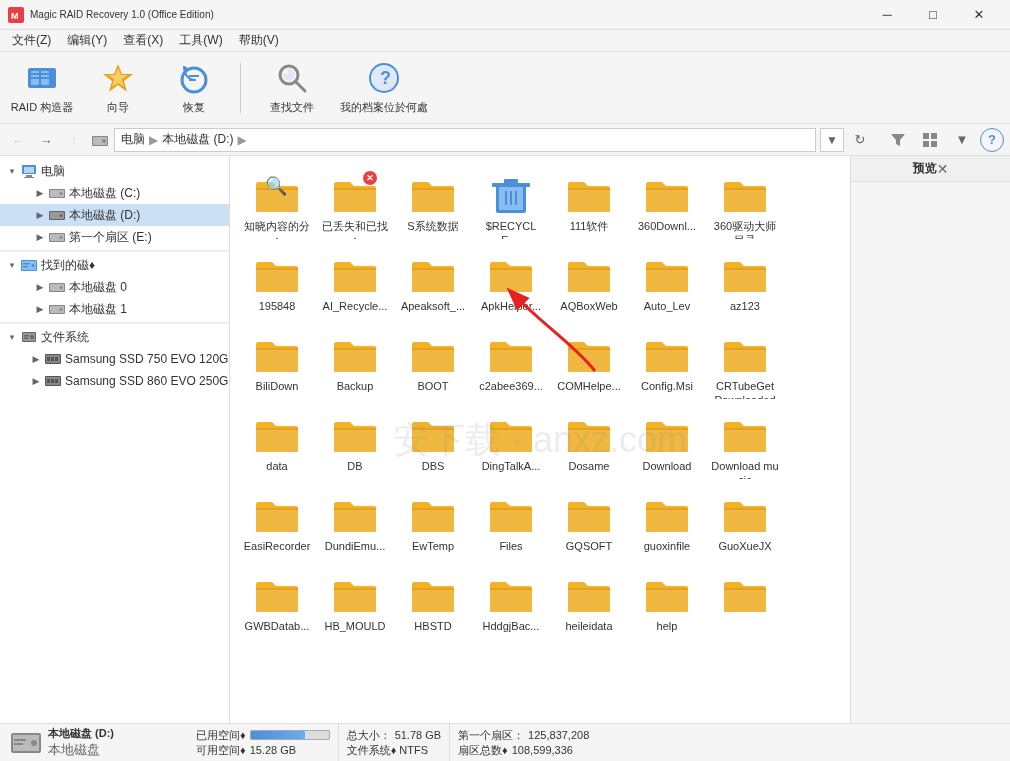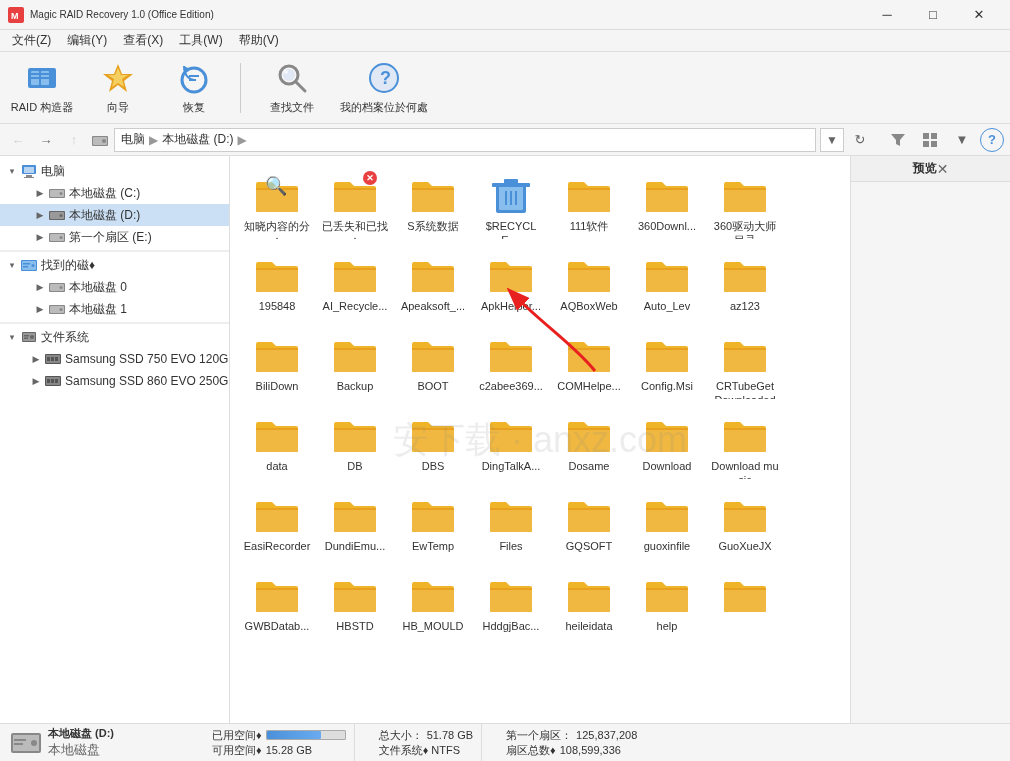--- a/index.html
+++ b/index.html
@@ -431,21 +431,20 @@
       border-right: 1px solid #ddd;
       height: 100%;
     }
     .status-section:last-child { border-right: none; }
     .status-row {
       display: flex;
       align-items: center;
       gap: 4px;
       font-size: 11px;
       color: #333;
-      margin-left: 16px;
     }
     .usage-bar {
       width: 80px;
       height: 10px;
       background: #ddd;
       border: 1px solid #aaa;
       border-radius: 1px;
     }
     .usage-fill {
       height: 100%;
@@ -1152,32 +1151,32 @@
       </div>
 
       <div class="file-item">
         <div class="file-icon-wrapper">
           <svg class="folder-svg" viewBox="0 0 46 38">
             <path d="M2,8 Q2,6 4,6 L18,6 L22,10 L42,10 Q44,10 44,12 L44,34 Q44,36 42,36 L4,36 Q2,36 2,34 Z" class="folder-body"></path>
             <path d="M2,12 L44,12 L44,34 Q44,36 42,36 L4,36 Q2,36 2,34 Z" fill="#e8a020"></path>
             <path d="M2,14 L44,14 L44,34 Q44,36 42,36 L4,36 Q2,36 2,34 Z" fill="#f0b840"></path>
           </svg>
         </div>
+        <span class="file-name">HB_MOULD</span>
+      </div>
+
+      <div class="file-item">
+        <div class="file-icon-wrapper">
+          <svg class="folder-svg" viewBox="0 0 46 38">
+            <path d="M2,8 Q2,6 4,6 L18,6 L22,10 L42,10 Q44,10 44,12 L44,34 Q44,36 42,36 L4,36 Q2,36 2,34 Z" class="folder-body"></path>
+            <path d="M2,12 L44,12 L44,34 Q44,36 42,36 L4,36 Q2,36 2,34 Z" fill="#e8a020"></path>
+            <path d="M2,14 L44,14 L44,34 Q44,36 42,36 L4,36 Q2,36 2,34 Z" fill="#f0b840"></path>
+          </svg>
+        </div>
         <span class="file-name">HBSTD</span>
-      </div>
-
-      <div class="file-item">
-        <div class="file-icon-wrapper">
-          <svg class="folder-svg" viewBox="0 0 46 38">
-            <path d="M2,8 Q2,6 4,6 L18,6 L22,10 L42,10 Q44,10 44,12 L44,34 Q44,36 42,36 L4,36 Q2,36 2,34 Z" class="folder-body"></path>
-            <path d="M2,12 L44,12 L44,34 Q44,36 42,36 L4,36 Q2,36 2,34 Z" fill="#e8a020"></path>
-            <path d="M2,14 L44,14 L44,34 Q44,36 42,36 L4,36 Q2,36 2,34 Z" fill="#f0b840"></path>
-          </svg>
-        </div>
-        <span class="file-name">HB_MOULD</span>
       </div>
 
       <div class="file-item">
         <div class="file-icon-wrapper">
           <svg class="folder-svg" viewBox="0 0 46 38">
             <path d="M2,8 Q2,6 4,6 L18,6 L22,10 L42,10 Q44,10 44,12 L44,34 Q44,36 42,36 L4,36 Q2,36 2,34 Z" class="folder-body"></path>
             <path d="M2,12 L44,12 L44,34 Q44,36 42,36 L4,36 Q2,36 2,34 Z" fill="#e8a020"></path>
             <path d="M2,14 L44,14 L44,34 Q44,36 42,36 L4,36 Q2,36 2,34 Z" fill="#f0b840"></path>
           </svg>
         </div>

